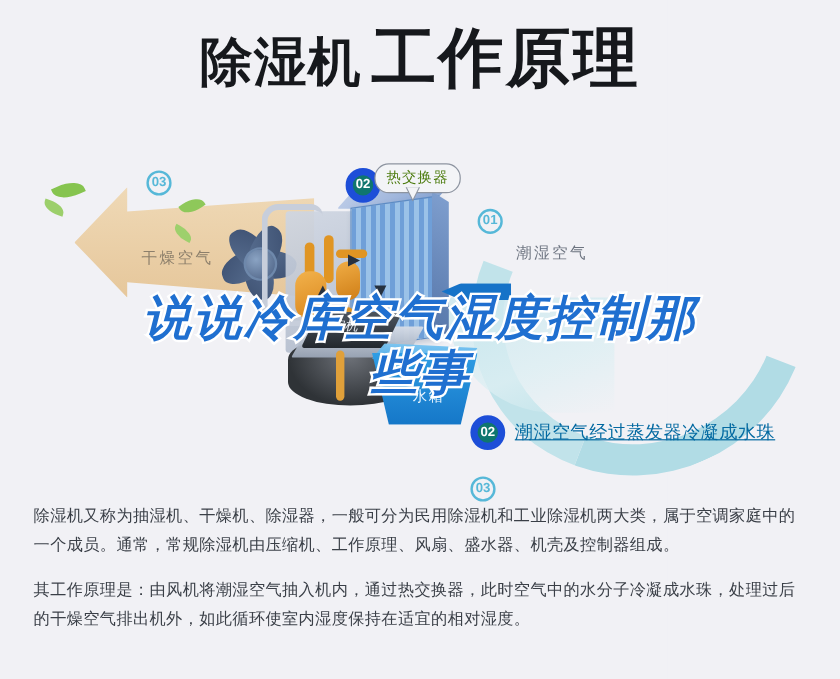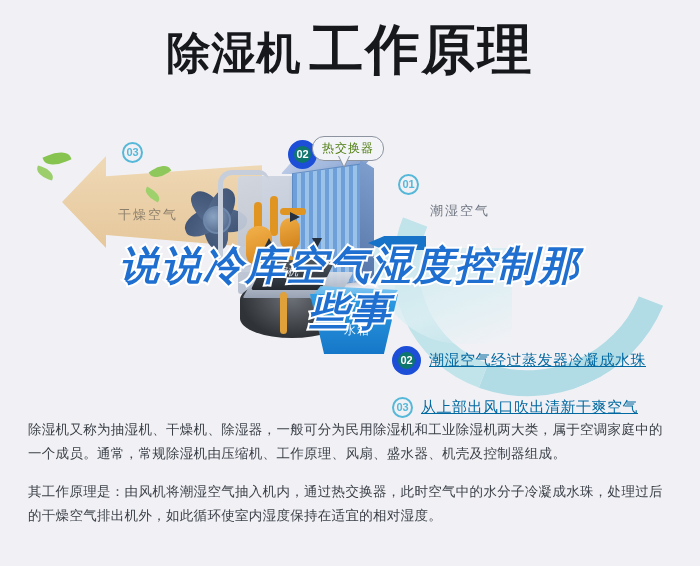--- a/index.html
+++ b/index.html
@@ -280,21 +280,20 @@
 
     <div class="humid-label">潮湿空气</div>
 
     <div class="legend">
       <div class="legend-row">
         <span class="badge fill">02</span>
         <span class="legend-text">潮湿空气经过蒸发器冷凝成水珠</span>
       </div>
       <div class="legend-row">
         <span class="badge hollow">03</span>
-        <span class="legend-text">从上部出风口吹出清新干爽空气</span>
       </div>
     </div>
 
   </div>
 
   <div class="watermark">
     <span>说说冷库空气湿度控制那</span>
     <span class="wm-l2">些事</span>
   </div>
 

